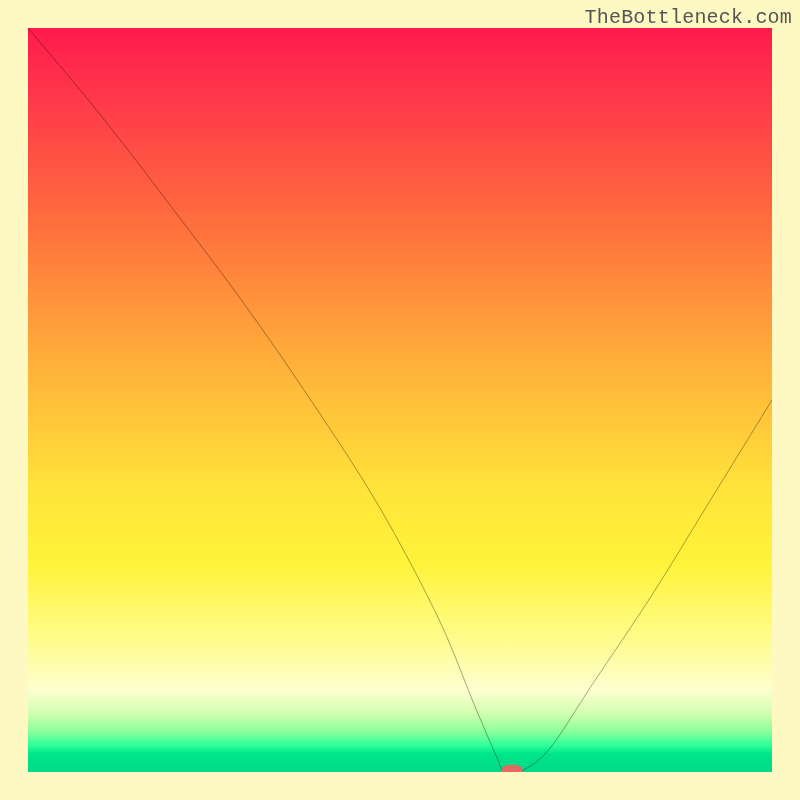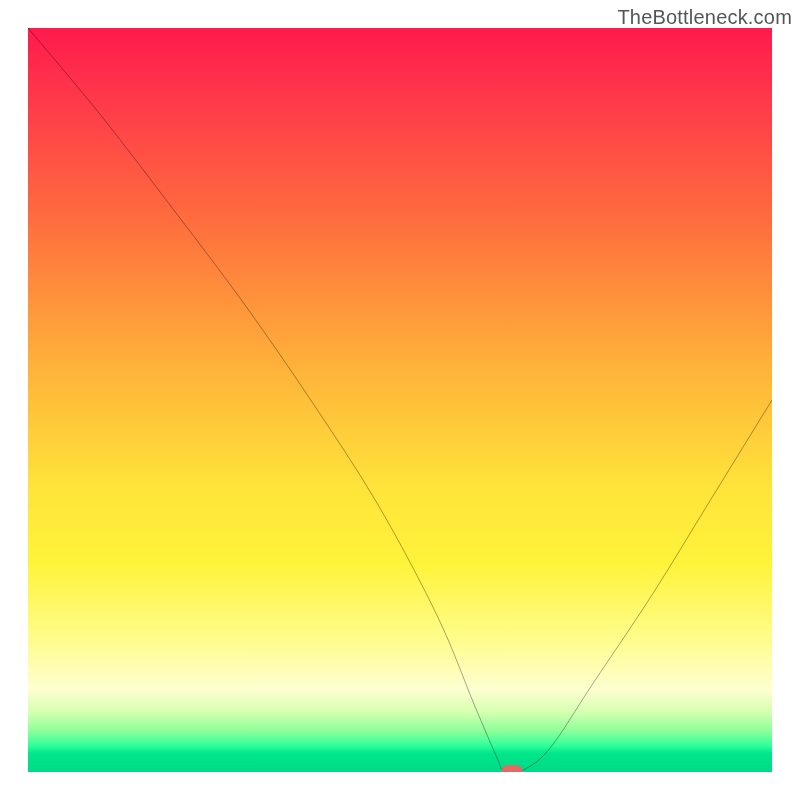--- a/index.html
+++ b/index.html
@@ -10,21 +10,22 @@
     background: #000;
     overflow: hidden;
     font-family: Arial, Helvetica, sans-serif;
   }
   .frame {
     position: absolute;
     left: 0;
     top: 0;
     width: 800px;
     height: 800px;
-    background: #ffffff;
+    background: #fef9c3;
+    font-family: Liberation Mono, monospace;
   }
   .plot-area {
     position: absolute;
     left: 28px;
     top: 28px;
     width: 744px;
     height: 744px;
     overflow: hidden;
   }
   .gradient-bg {

